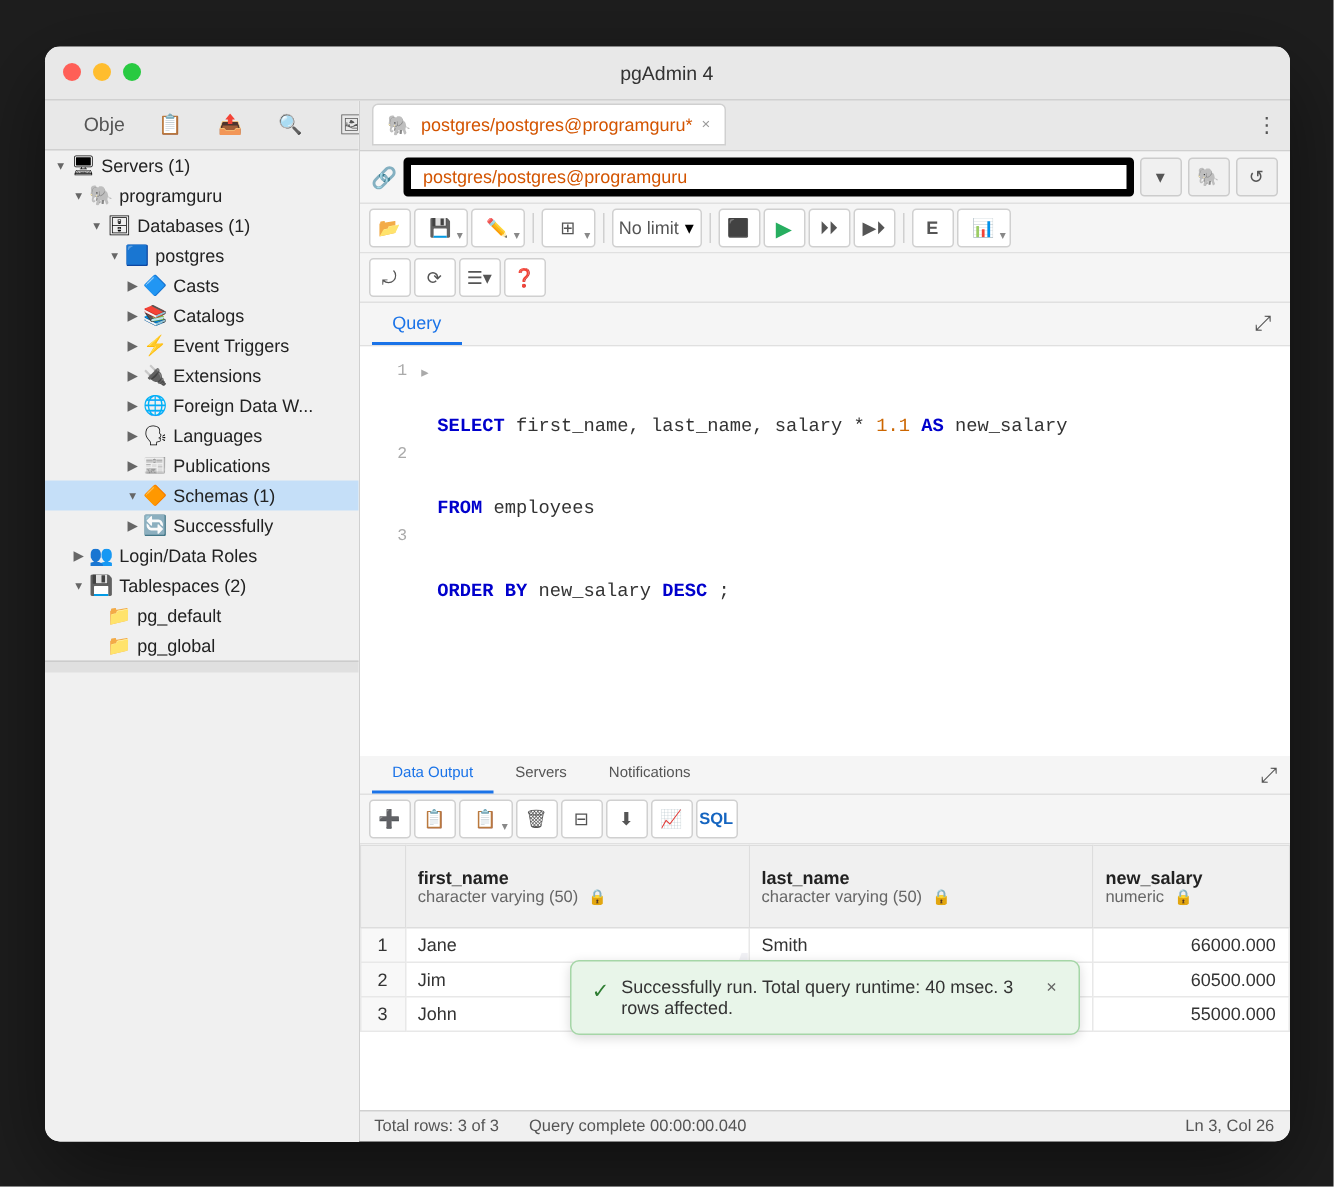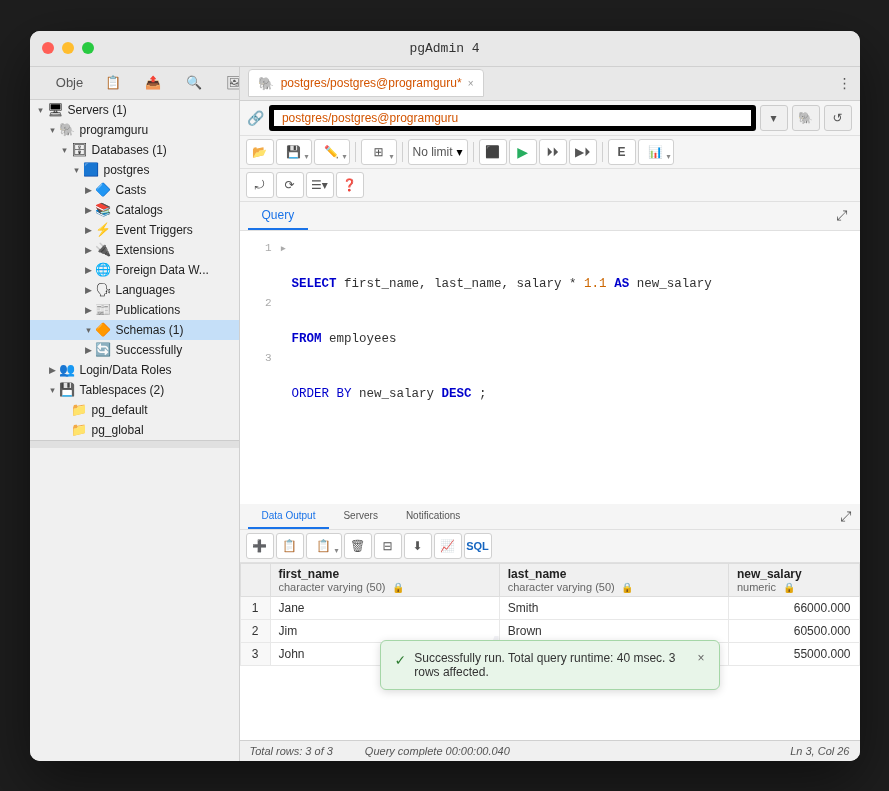--- a/index.html
+++ b/index.html
@@ -24,21 +24,20 @@
     }
     .titlebar {
       background: #e8e8e8;
       height: 36px;
       display: flex;
       align-items: center;
       padding: 0 12px;
       gap: 8px;
       border-bottom: 1px solid #d0d0d0;
       position: relative;
-      font-family: Liberation Mono, monospace;
     }
     .titlebar-title {
       position: absolute;
       left: 50%;
       transform: translateX(-50%);
       font-size: 13px;
       color: #333;
       font-weight: 500;
     }
     .traffic-light { width: 12px; height: 12px; border-radius: 50%; cursor: pointer; }
@@ -260,21 +259,21 @@
       color: #aaa;
       margin-right: 8px;
       flex-shrink: 0;
       font-size: 11px;
       padding-top: 1px;
     }
     .line-arrow { color: #aaa; width: 12px; flex-shrink: 0; }
     .code-content { color: #333; margin-top: 35px; }
     .kw-select { color: #0000cc; font-weight: bold; }
     .kw-from { color: #0000cc; font-weight: bold; }
-    .kw-order { color: #0000cc; font-weight: normal; }
+    .kw-order { color: #0000cc; font-weight: bold; }
     .kw-as { color: #0000cc; font-weight: bold; }
     .kw-desc { color: #0000cc; font-weight: bold; }
     .num { color: #cc6600; }
     
     .data-output {
       flex: 1;
       display: flex;
       flex-direction: column;
       overflow: hidden;
     }
@@ -320,21 +319,21 @@
       position: relative;
     }
     .data-table {
       width: 100%;
       border-collapse: collapse;
       font-size: 12px;
     }
     .data-table th {
       background: #f0f0f0;
       border: 1px solid #ddd;
-      padding: 3px 8px;
+      padding: 14px 8px;
       text-align: left;
       font-weight: 600;
       white-space: nowrap;
       position: sticky;
       top: 0;
     }
     .data-table th .col-name { font-weight: bold; color: #222; }
     .data-table th .col-type { font-weight: normal; color: #666; font-size: 11px; }
     .data-table th .lock-icon { color: #888; margin-left: 4px; font-size: 10px; }
     .data-table td {
@@ -352,22 +351,21 @@
     .num-value { text-align: right; }
     
     .status-bar {
       display: flex;
       align-items: center;
       padding: 4px 10px;
       background: #f0f0f0;
       border-top: 1px solid #d0d0d0;
       font-size: 11px;
       color: #555;
-      gap: 32px;
-      font-style: italic;
+      gap: 20px;
     }
     
     .success-notification {
       position: absolute;
       bottom: 50px;
       left: 50%;
       transform: translateX(-50%);
       background: #e8f5e9;
       border: 1px solid #a5d6a7;
       border-radius: 6px;

